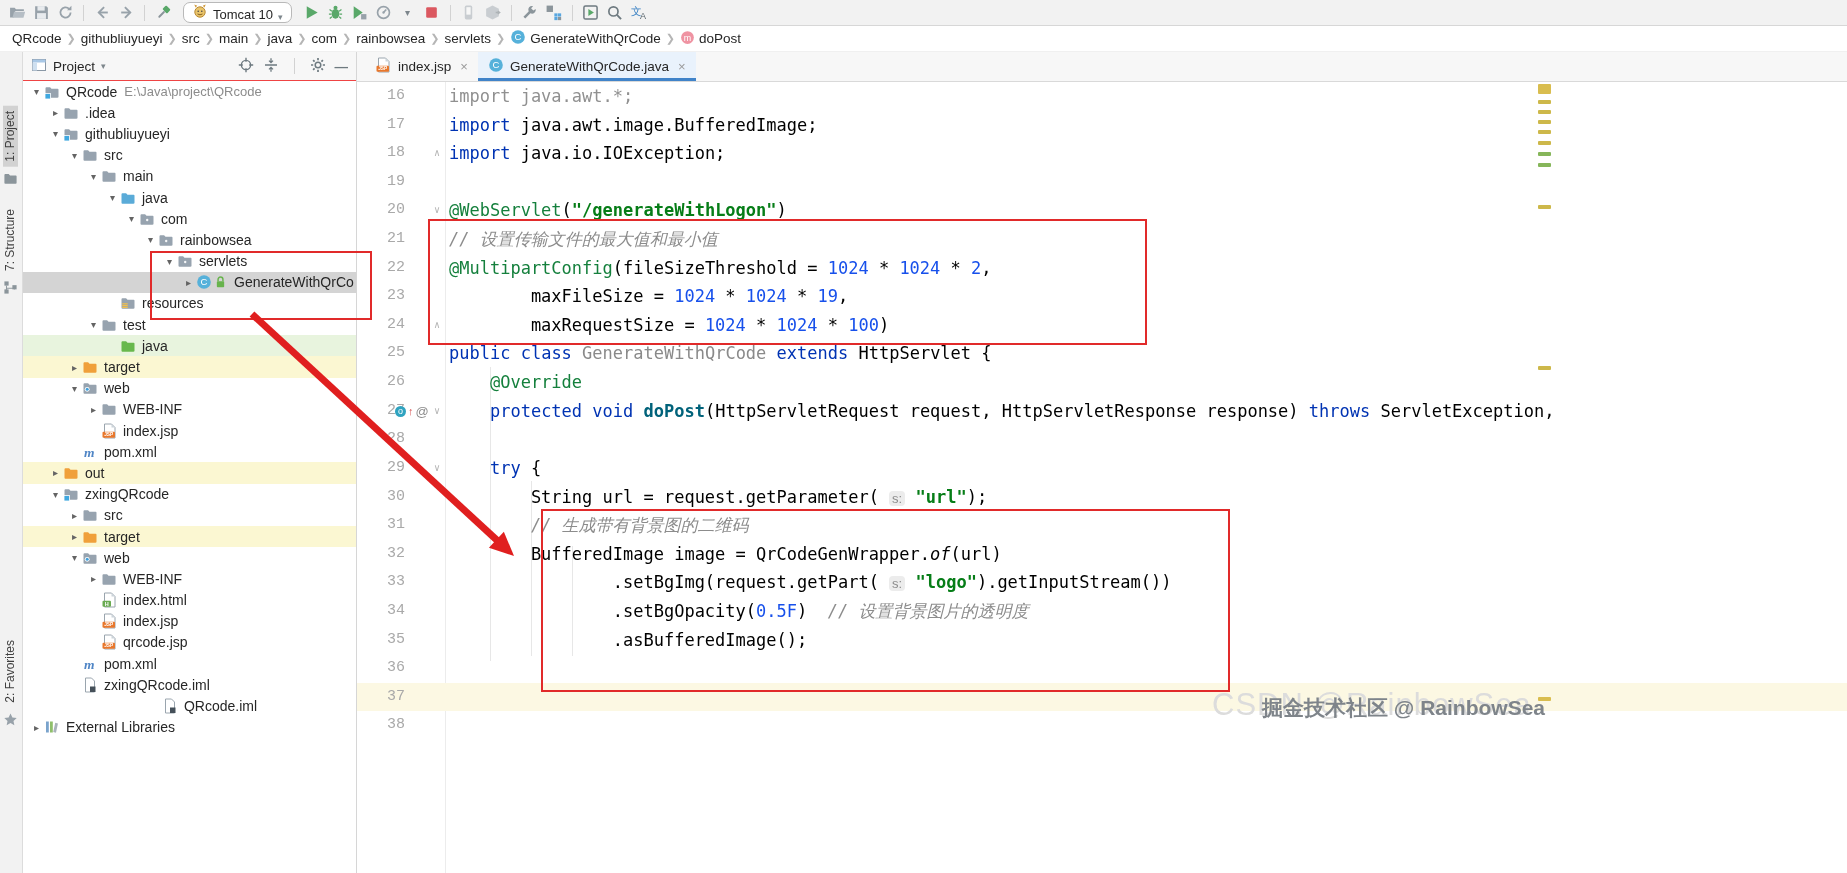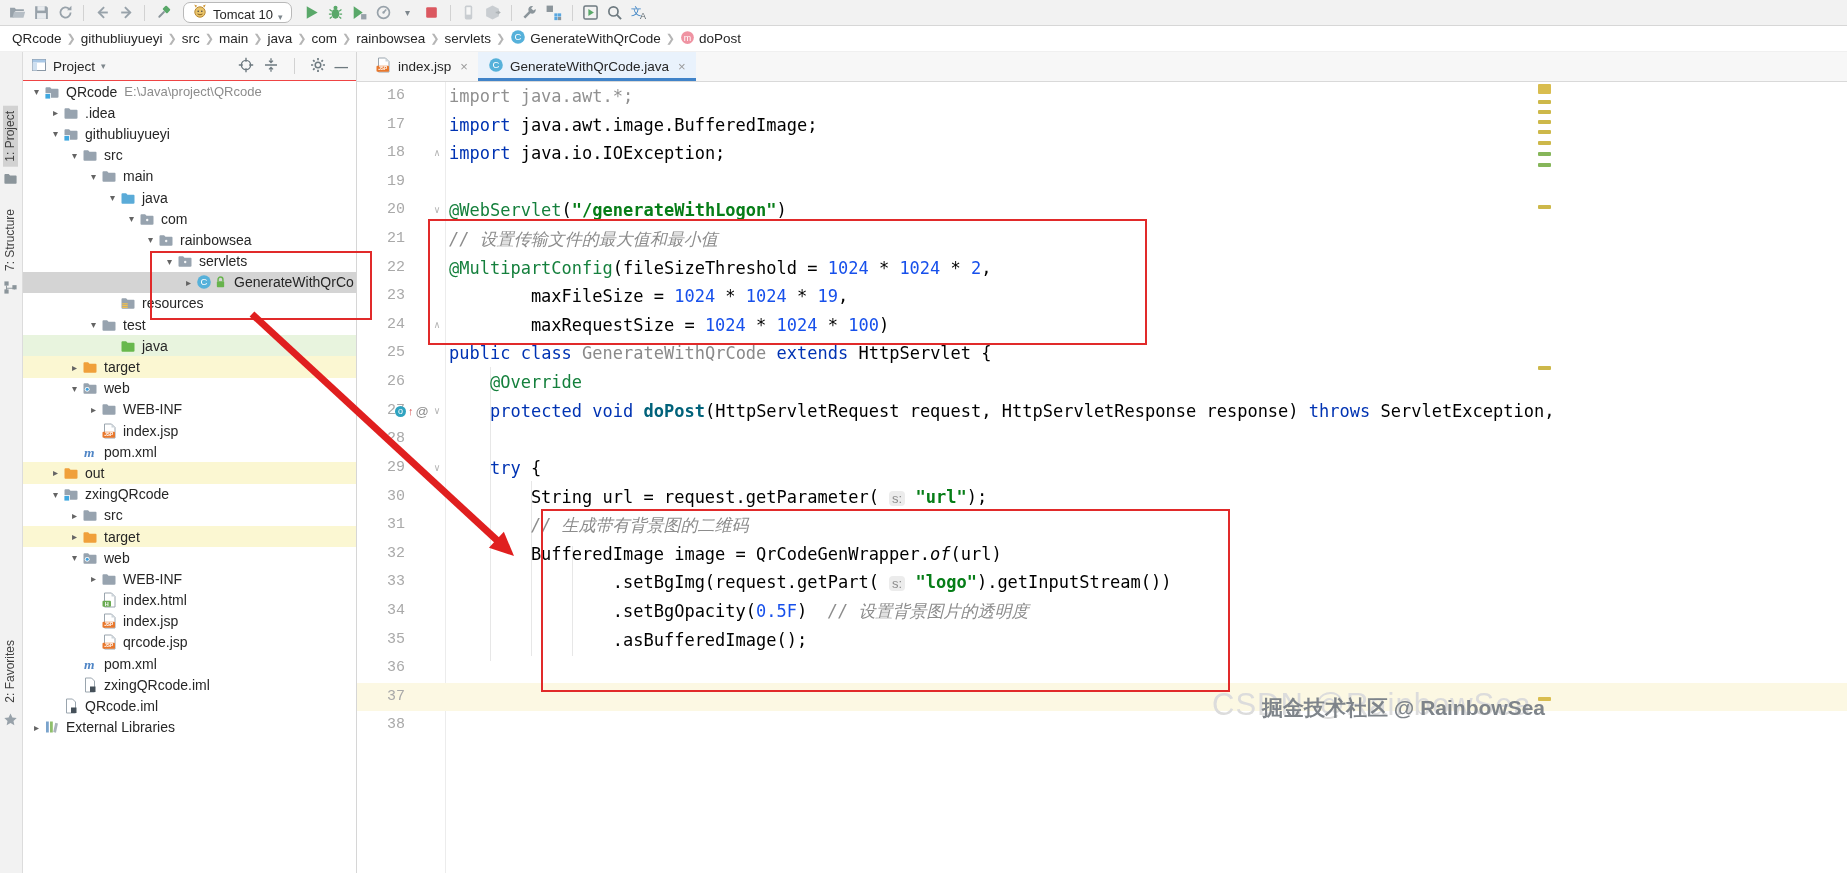--- a/index.html
+++ b/index.html
@@ -609,21 +609,21 @@
         <div class="trow" style="padding-left: 44px;">
           <span class="t-arrow"></span>
           <span class="t-icon">
             <svg width="16" height="16" viewBox="0 0 16 16">
               <path d="M3.5 1h6l3 3V15h-9z" fill="#fff" stroke="#9aa5ae"></path>
               <rect x="8" y="9.5" width="5.5" height="5.5" fill="#455059"></rect>
             </svg>
           </span>
           <span class="t-label">zxingQRcode.iml</span>
         </div>
-        <div class="trow" style="padding-left: 25px;">
+        <div class="trow" style="padding-left: 25px; justify-content: center;">
           <span class="t-arrow"></span>
           <span class="t-icon">
             <svg width="16" height="16" viewBox="0 0 16 16">
               <path d="M3.5 1h6l3 3V15h-9z" fill="#fff" stroke="#9aa5ae"></path>
               <rect x="8" y="9.5" width="5.5" height="5.5" fill="#455059"></rect>
             </svg>
           </span>
           <span class="t-label">QRcode.iml</span>
         </div>
         <div class="trow" style="padding-left: 6px;">

